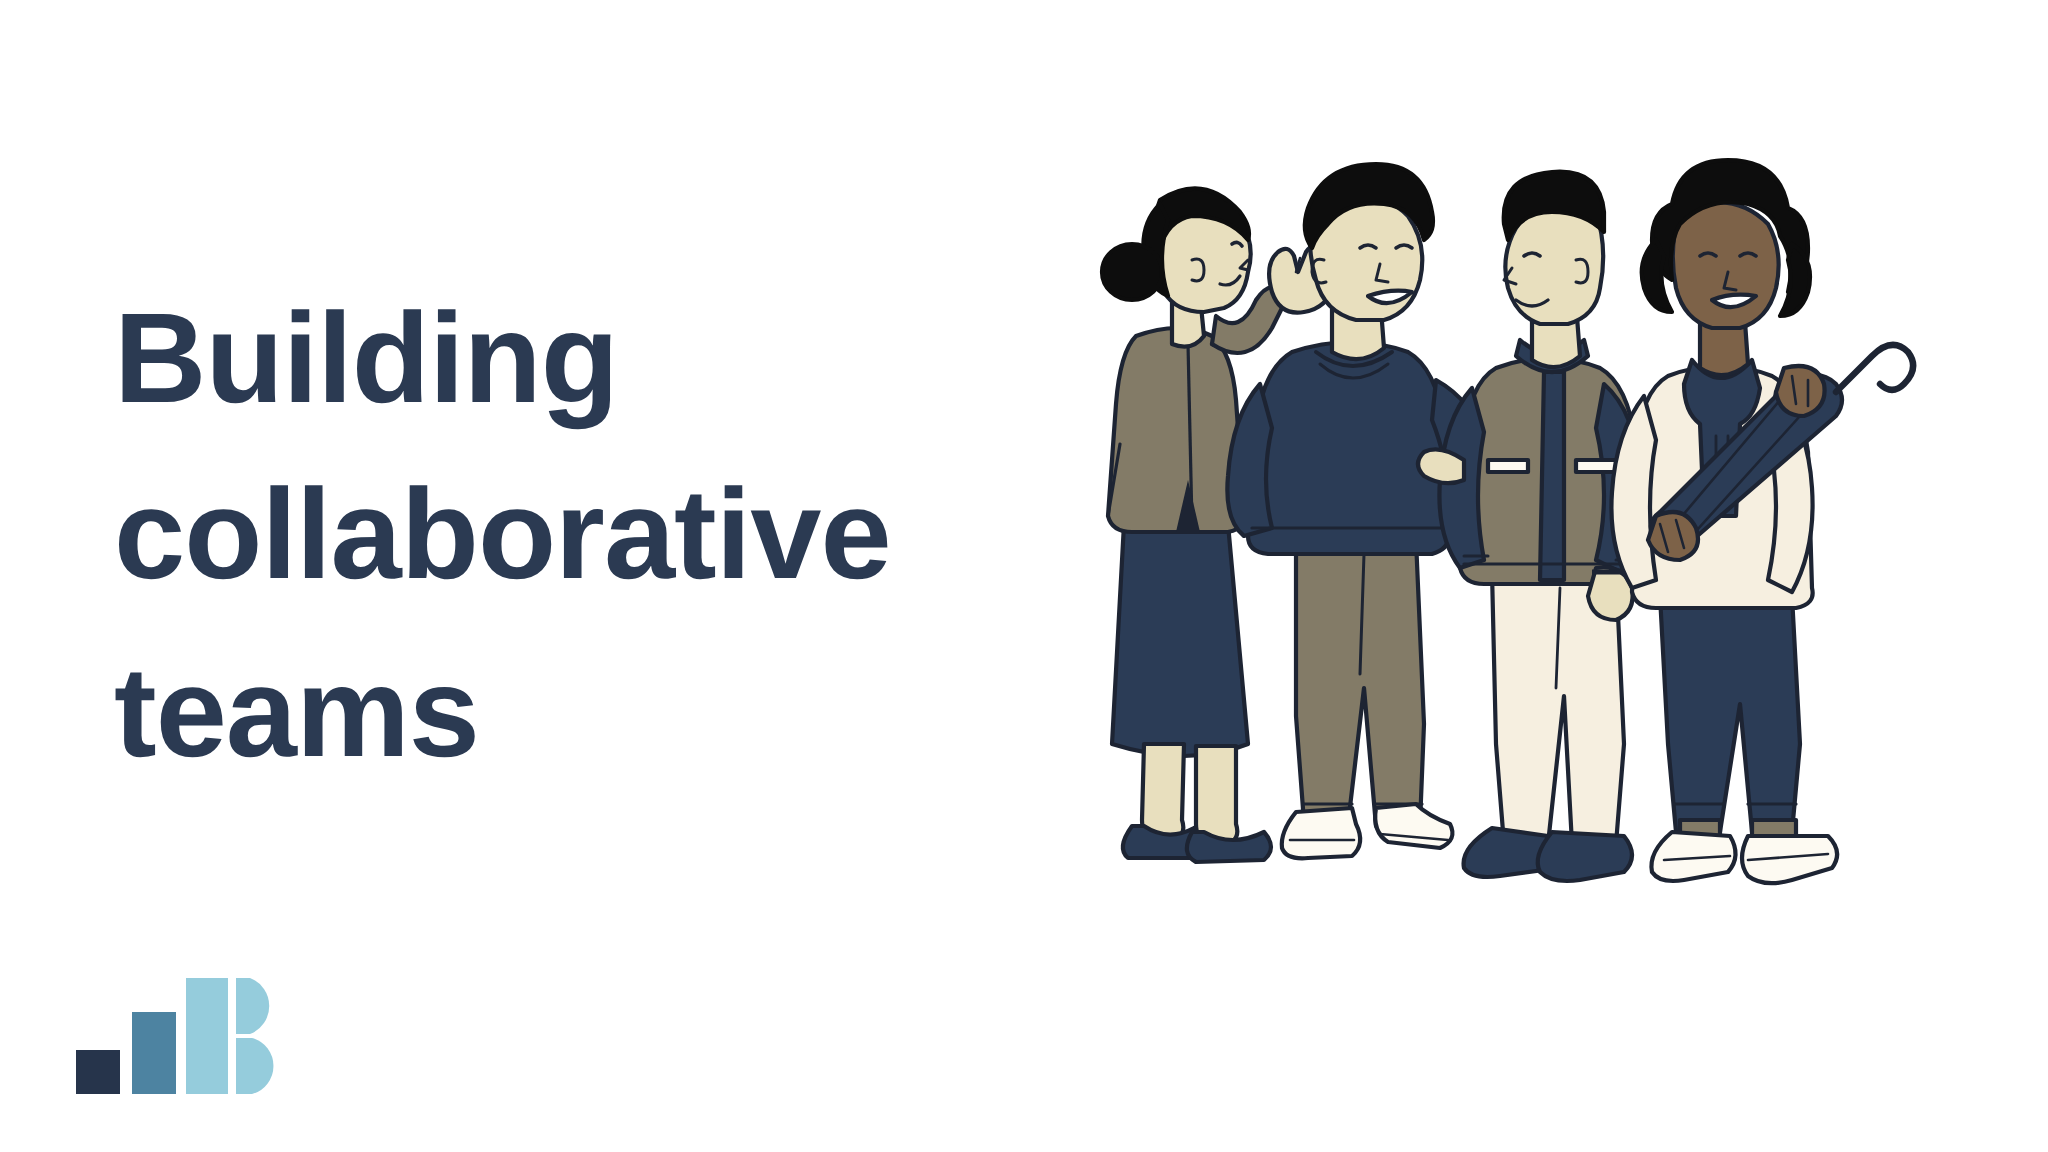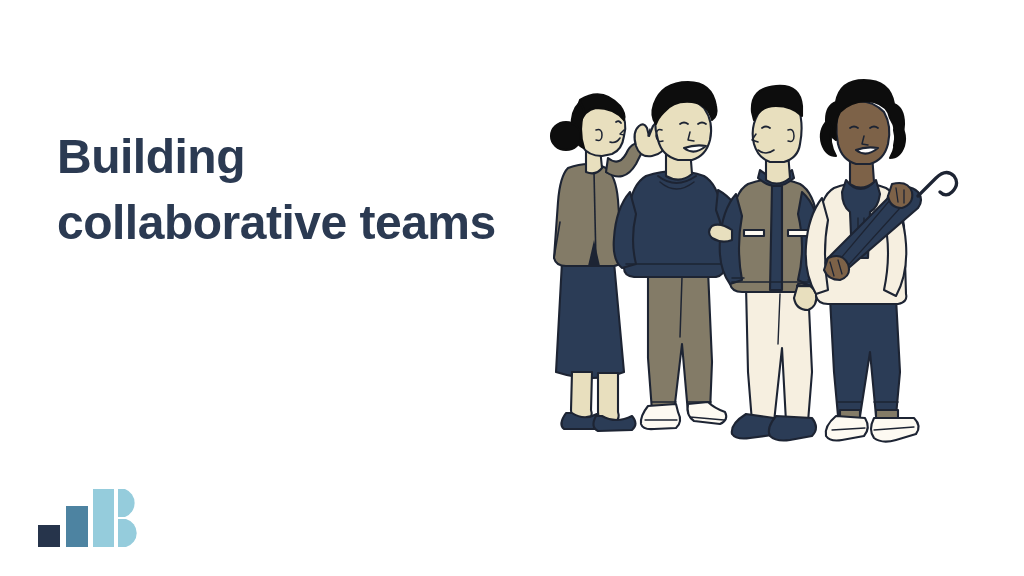--- a/index.html
+++ b/index.html
@@ -21,21 +21,21 @@
 
   
   #headline {
     position: absolute;
     left: 57px;
     top: 92px;
     width: 470px;
     color: #2b3a52;
     font-family: "Liberation Sans", sans-serif;
     font-weight: bold;
-    font-size: 48px;
+    font-size: 64px;
     line-height: 1.38;
     letter-spacing: -0.5px;
     white-space: pre-wrap;
   }
 
   
   #logo {
     position: absolute;
     left: 36px;
     top: 487px;

